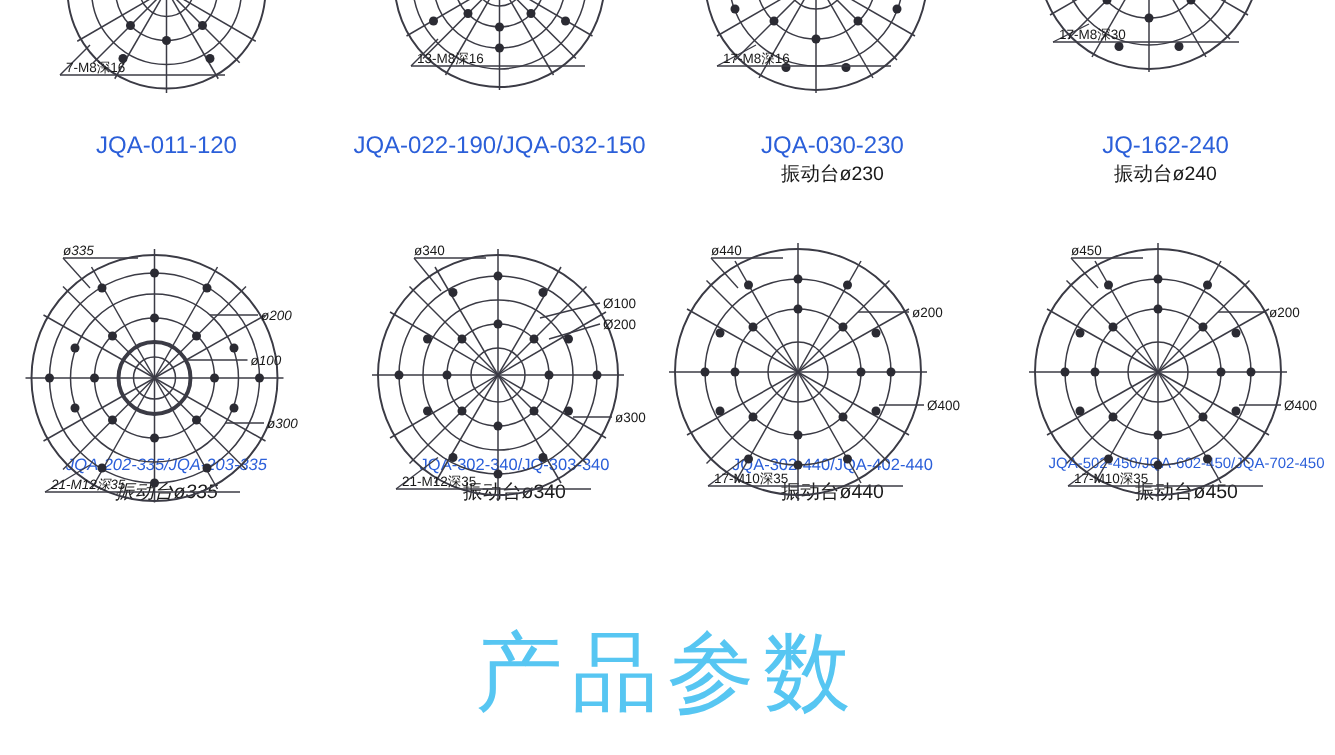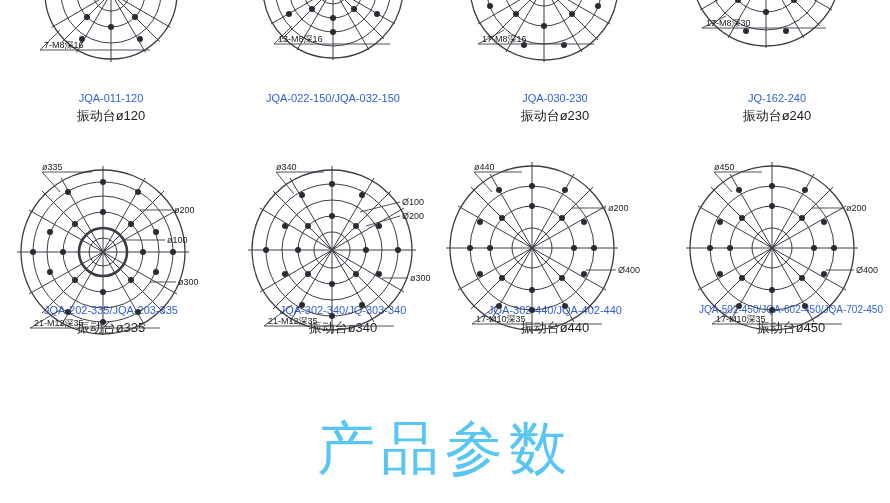--- a/index.html
+++ b/index.html
@@ -23,21 +23,21 @@
 
   .diagram{
     position:relative;
     width:222px;
     height:152px;
     margin:0 auto;
   }
   .diagram svg{display:block;margin:0 auto;}
 
   .code{
-    font-size:11px;
+    font-size:16px;
     color:#2b5fd9;
     letter-spacing:0px;
     white-space:nowrap;
     line-height:16px;
   }
   .code.small{font-size:11px;}
   .code.xsmall{font-size:10px;}
   .caption{
     font-size:13px;
     color:#1a1a1a;
@@ -104,21 +104,20 @@
               <circle cx="140" cy="101" r="3"></circle>
           </g>
           <g stroke="#3b3b45" stroke-width="0.9" fill="none">
             <line x1="60" y1="92" x2="40" y2="112"></line>
             <line x1="40" y1="112" x2="150" y2="112"></line>
           </g>
           <text class="lbl" x="44" y="110">7-M8深16</text>
         </svg>
       </div>
       <div class="code">JQA-011-120</div>
-      <div class="caption">振动台ø120</div>
     </div>
 
     <div class="cell" style="left:222px;">
       <div class="diagram">
         <svg width="222" height="152" viewBox="0 0 222 152">
           <g stroke="#3b3b45" fill="none" stroke-width="1">
             <circle cx="111" cy="50" r="16"></circle>
             <circle cx="111" cy="50" r="30"></circle>
             <circle cx="111" cy="50" r="44"></circle>
             <circle cx="111" cy="50" r="58"></circle>
@@ -151,21 +150,21 @@
               <circle cx="155" cy="76" r="3"></circle>
             <circle cx="111" cy="94" r="3"></circle>
           </g>
           <g stroke="#3b3b45" stroke-width="0.9" fill="none">
             <line x1="70" y1="88" x2="52" y2="106"></line>
             <line x1="52" y1="106" x2="168" y2="106"></line>
           </g>
           <text class="lbl" x="56" y="104">13-M8深16</text>
         </svg>
       </div>
-      <div class="code">JQA-022-150/JQA-032-150</div>
+      <div class="code">JQA-022-190/JQA-032-150</div>
     </div>
 
     <div class="cell" style="left:444px;">
       <div class="diagram">
         <svg width="222" height="152" viewBox="0 0 222 152">
           <g stroke="#3b3b45" fill="none" stroke-width="1">
             <circle cx="100" cy="48" r="20"></circle>
             <circle cx="100" cy="48" r="40"></circle>
             <circle cx="100" cy="48" r="58"></circle>
             <circle cx="100" cy="48" r="74" stroke-width="1.3"></circle>
@@ -257,21 +256,21 @@
         </svg>
       </div>
       <div class="code">JQ-162-240</div>
       <div class="caption">振动台ø240</div>
     </div>
 
   </div>
 
   <div class="row2">
 
-    <div class="cell" style="left:0px;">
+    <div class="cell" style="left:0px;font-style:italic;">
       <div class="diagram">
         <svg width="222" height="185" viewBox="0 0 222 185">
           <g stroke="#3b3b45" fill="none" stroke-width="1">
             <circle cx="103" cy="102" r="14"></circle>
             <circle cx="103" cy="102" r="24" stroke-width="2.6"></circle>
             <circle cx="103" cy="102" r="40"></circle>
             <circle cx="103" cy="102" r="56"></circle>
             <circle cx="103" cy="102" r="70"></circle>
             <circle cx="103" cy="102" r="82" stroke-width="1.3"></circle>
             <g>

